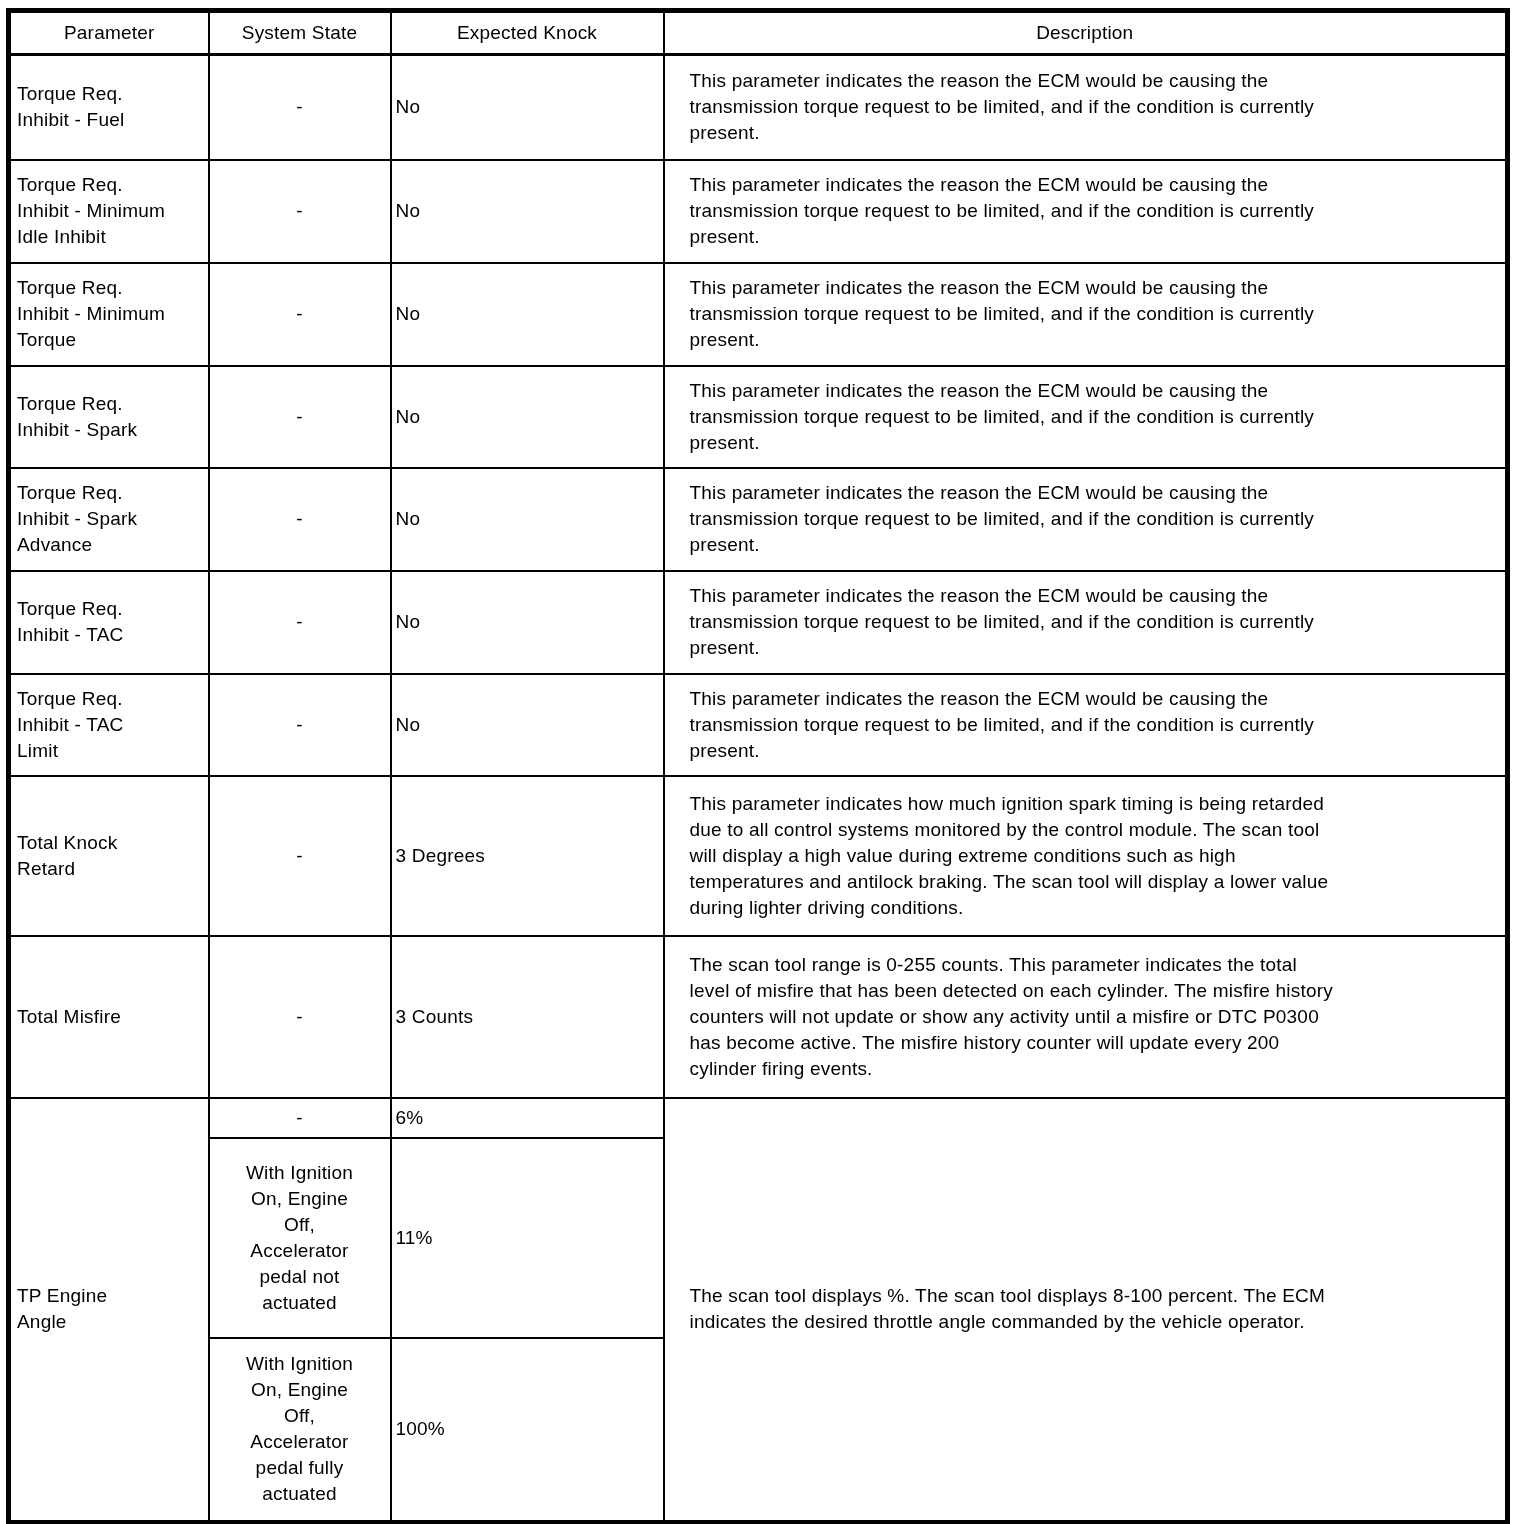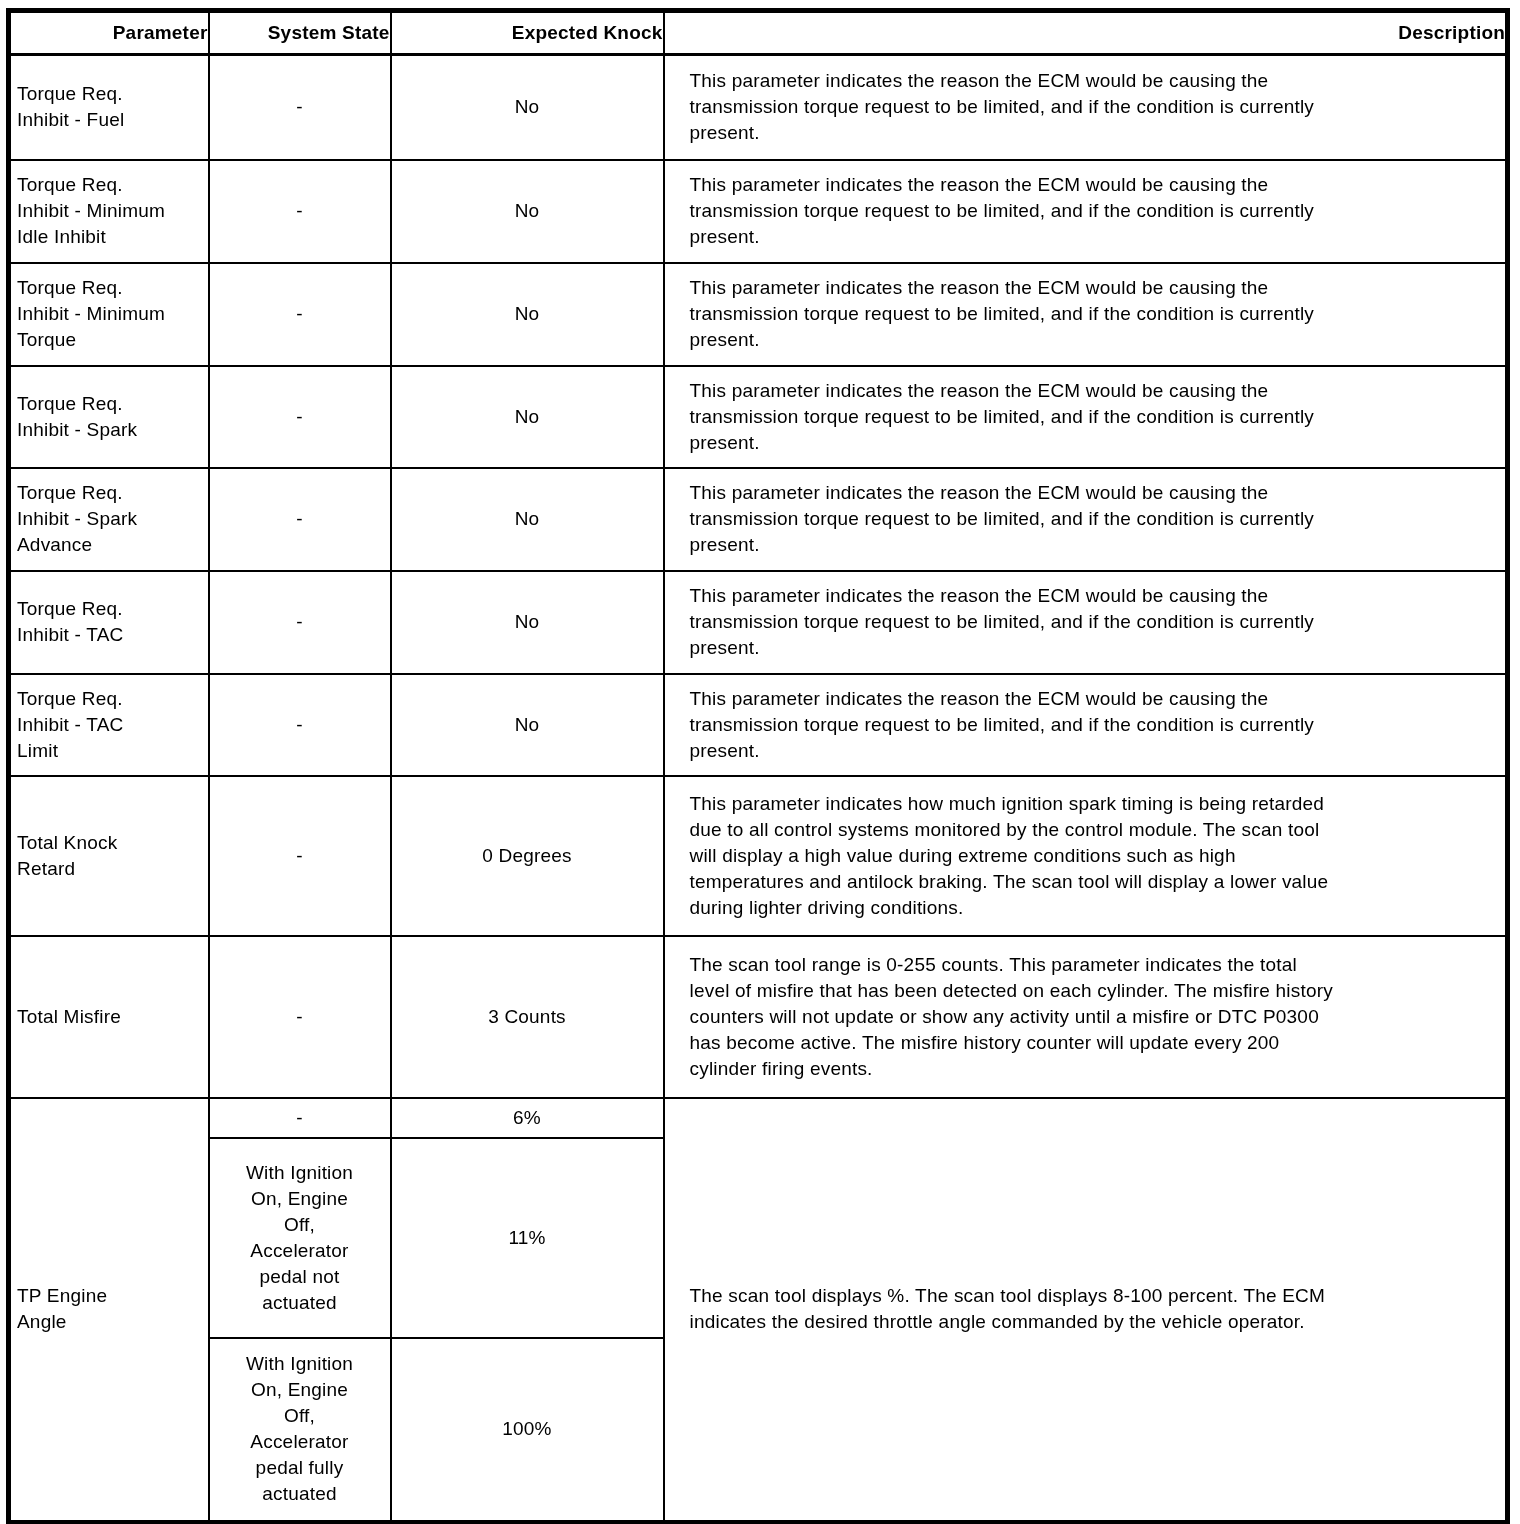--- a/index.html
+++ b/index.html
@@ -31,38 +31,37 @@
   col.c-state  { width: 182px; }
   col.c-value  { width: 273px; }
   col.c-desc   { width: auto;  }
   th, td {
     border: 2px solid #000000;
     vertical-align: middle;
     padding: 0;
   }
   thead th {
     border-bottom: 3px solid #000000;
-    font-weight: bold;
-    text-align: right;
+    font-weight: normal;
+    text-align: center;
     height: 36px;
     padding: 2px 0;
   }
   td.param {
     text-align: left;
     padding-left: 6px;
     padding-right: 3px;
     white-space: pre-line;
   }
   td.state {
     text-align: center;
     white-space: pre-line;
     padding: 2px 4px;
   }
   td.value {
-    text-align: center;
     padding: 2px 4px;
     margin-left: 44px;
   }
   td.desc {
     text-align: left;
     padding: 2px 25px;
     white-space: pre-line;
   }
 </style>
 </head>
@@ -149,21 +148,21 @@
         <td class="state">-</td>
         <td class="value">No</td>
         <td class="desc">This parameter indicates the reason the ECM would be causing the
 transmission torque request to be limited, and if the condition is currently
 present.</td>
       </tr>
       <tr style="height:160px;">
         <td class="param">Total Knock
 Retard</td>
         <td class="state">-</td>
-        <td class="value">0 Degrees</td>
+        <td class="value">3 Degrees</td>
         <td class="desc">This parameter indicates how much ignition spark timing is being retarded
 due to all control systems monitored by the control module. The scan tool
 will display a high value during extreme conditions such as high
 temperatures and antilock braking. The scan tool will display a lower value
 during lighter driving conditions.</td>
       </tr>
       <tr style="height:162px;">
         <td class="param">Total Misfire</td>
         <td class="state">-</td>
         <td class="value">3 Counts</td>

